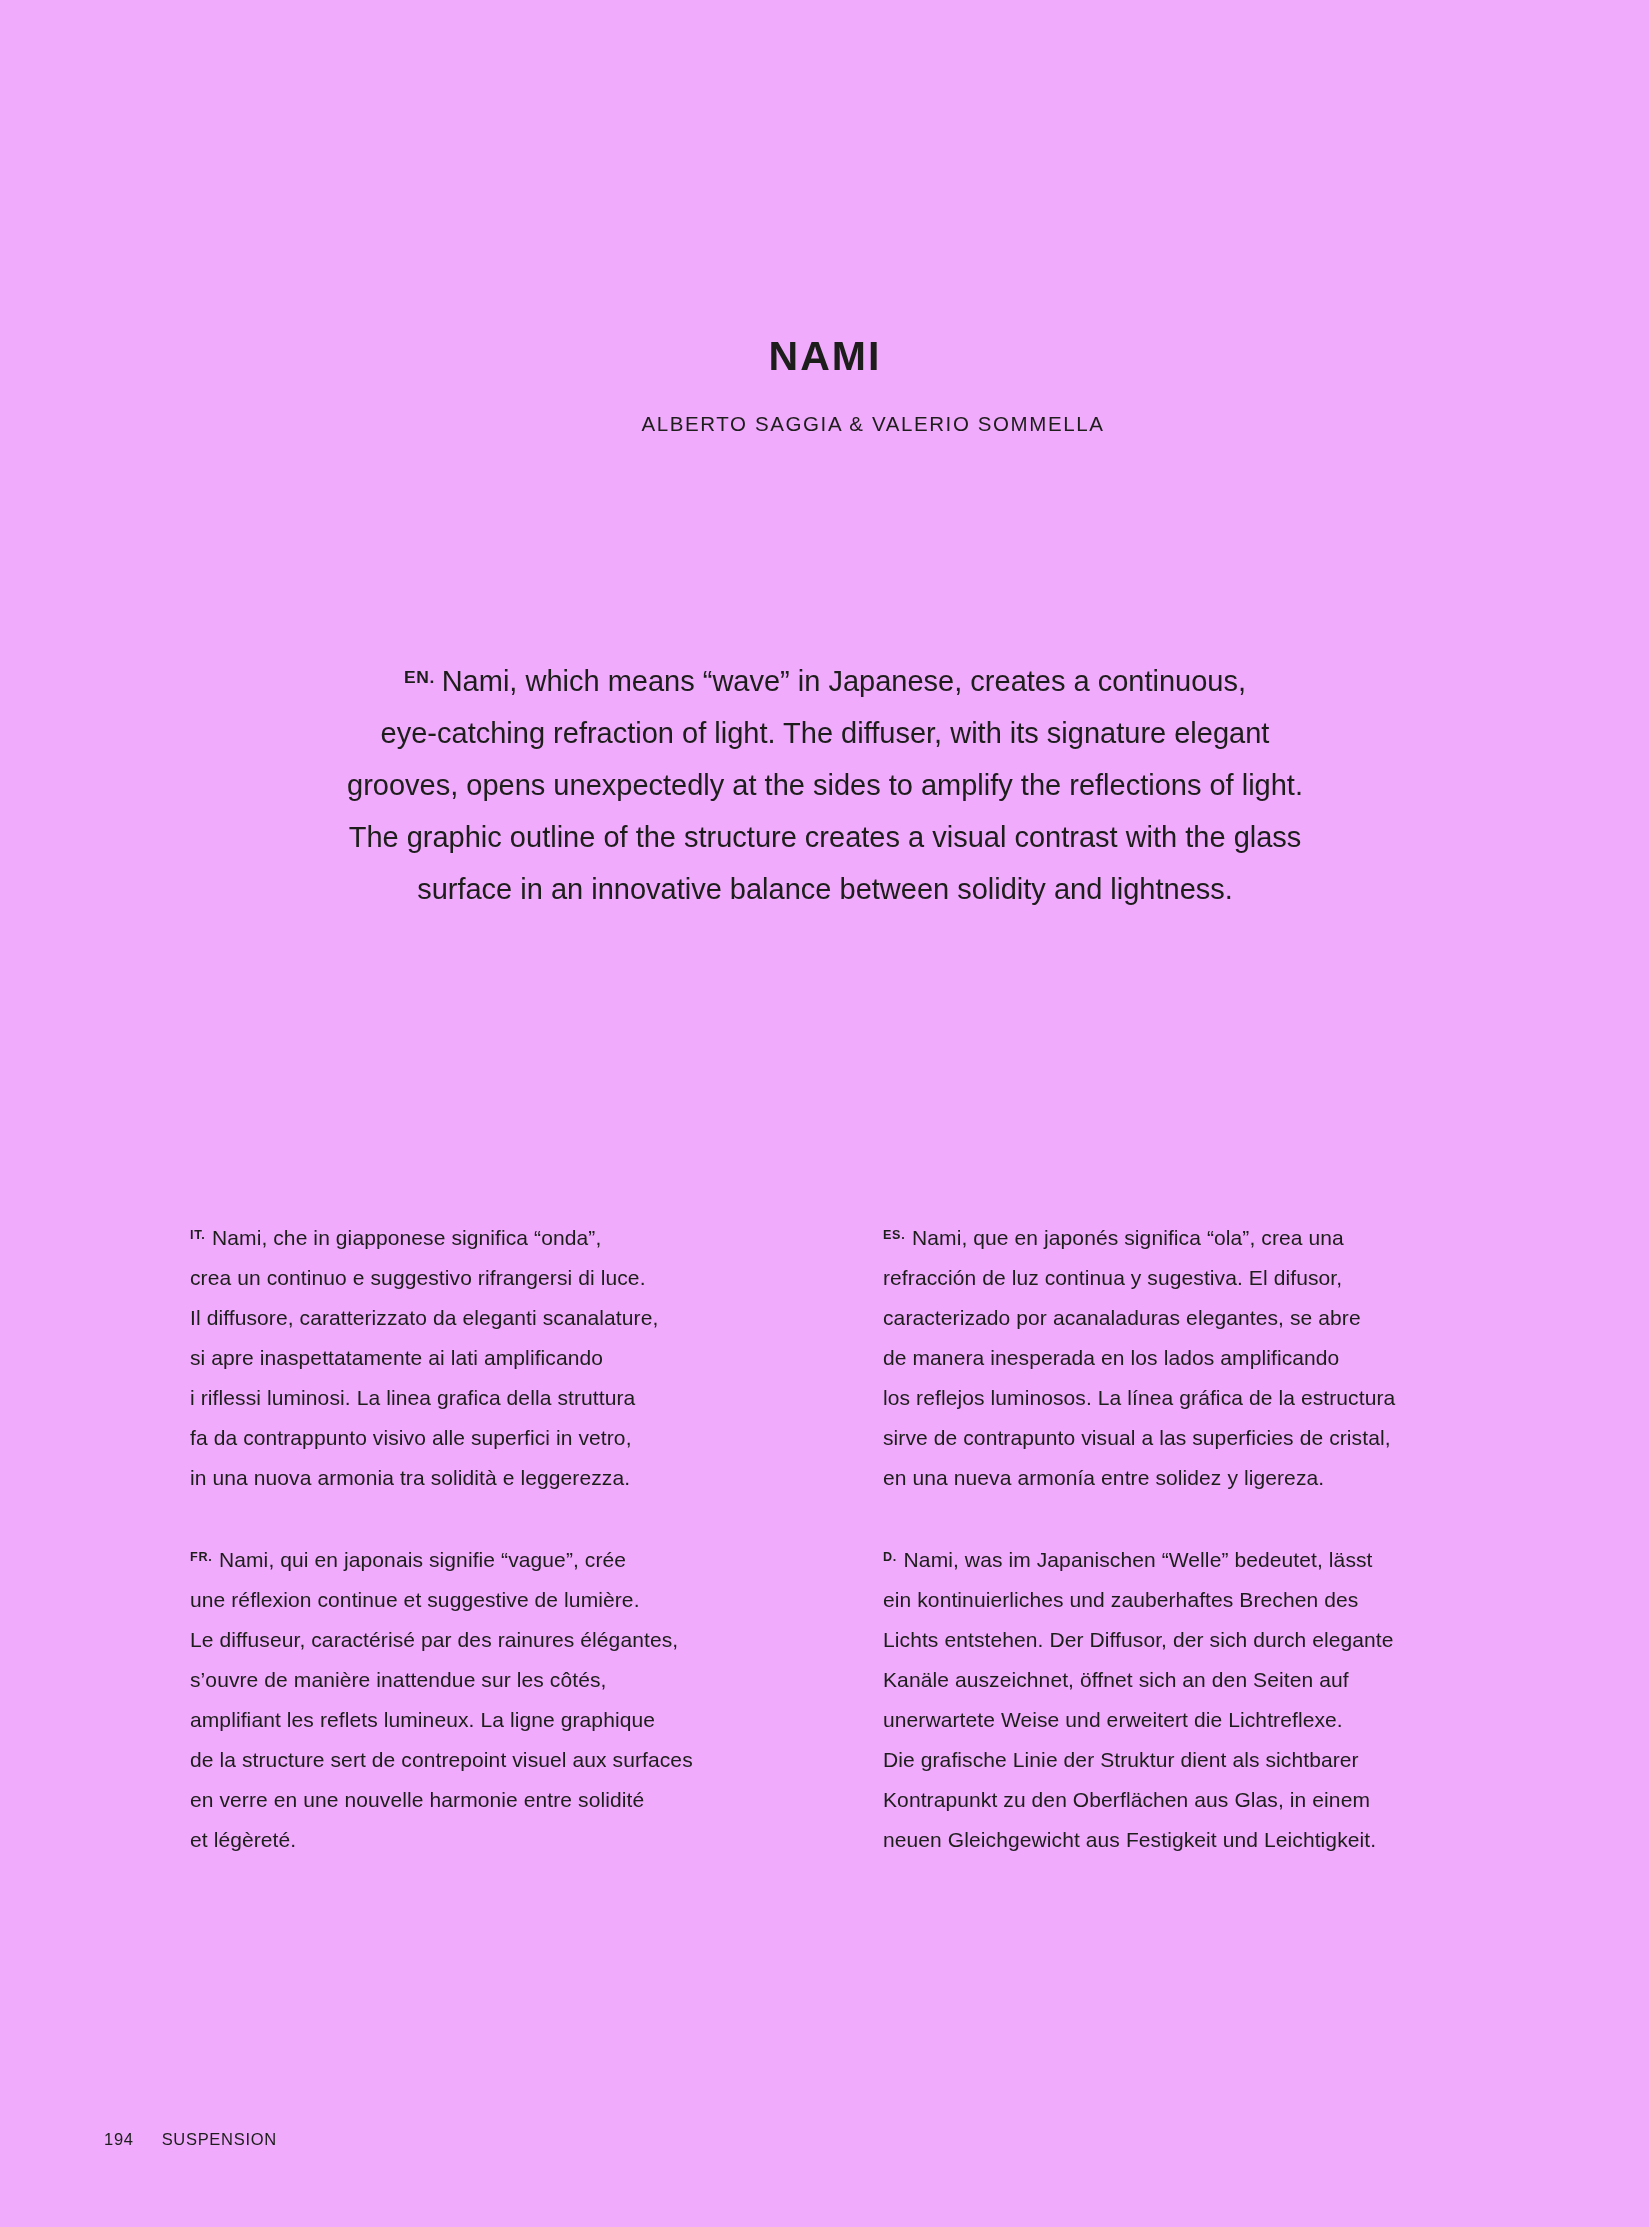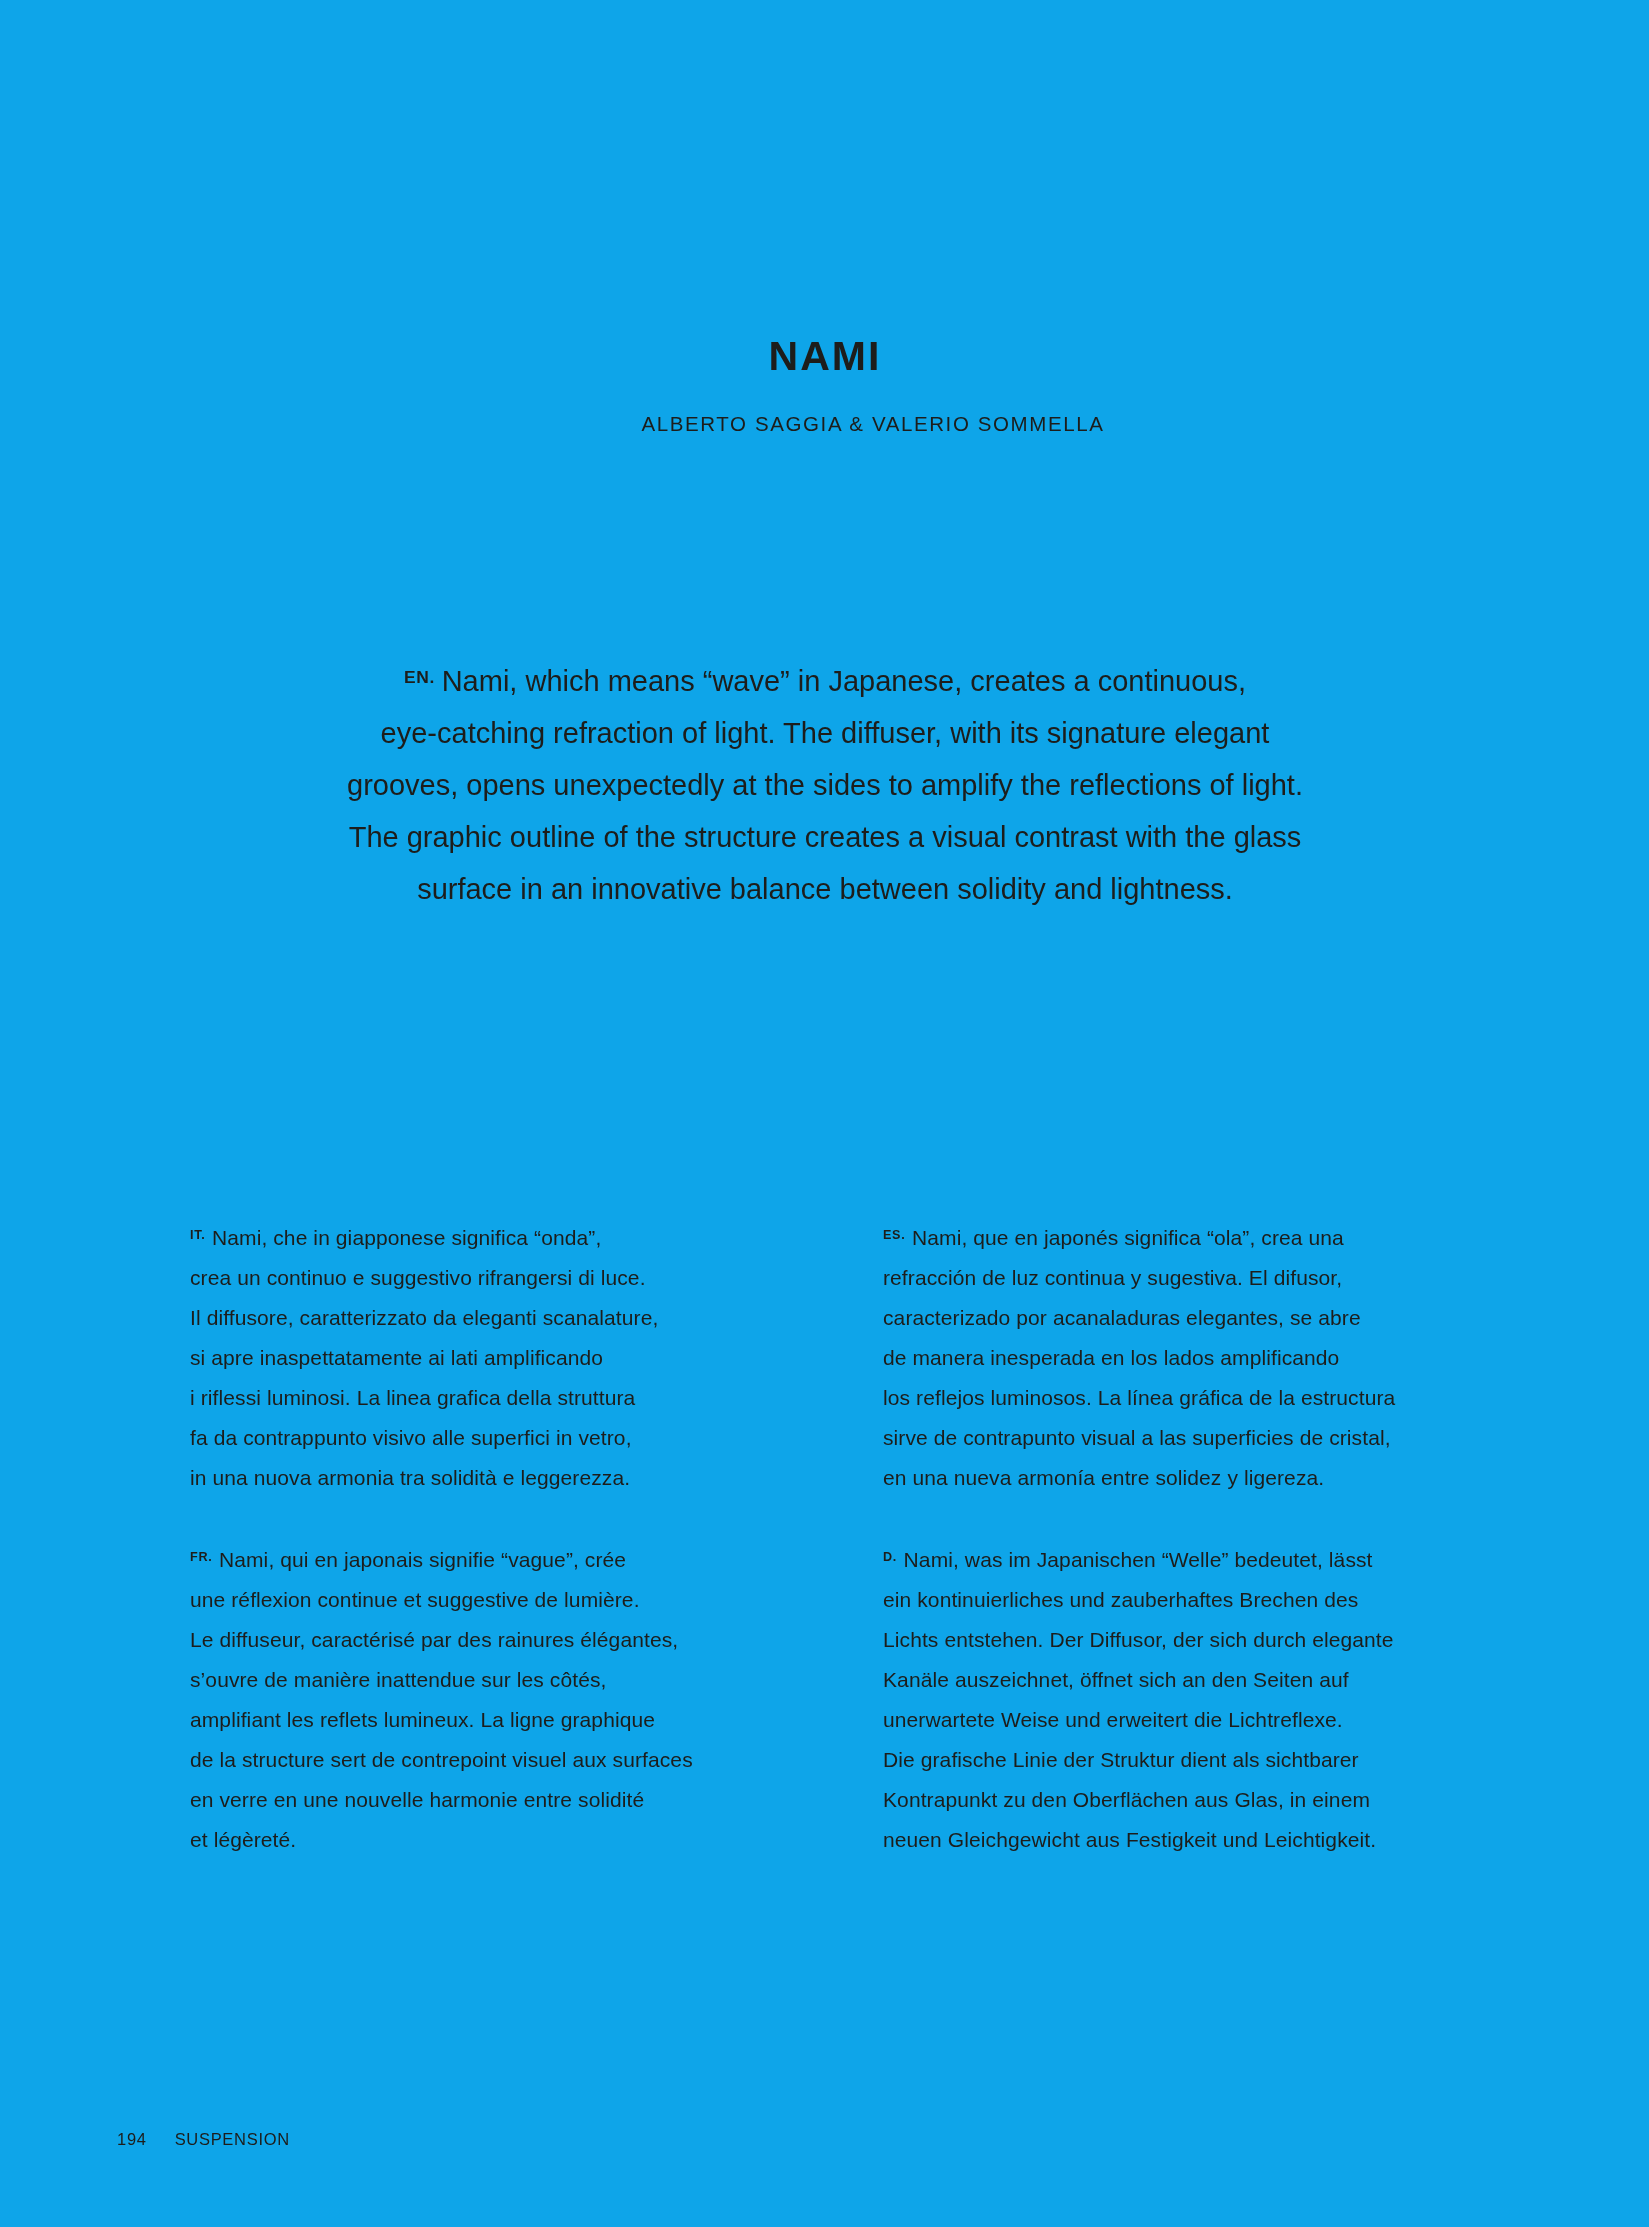--- a/index.html
+++ b/index.html
@@ -4,21 +4,21 @@
 <style>
   html, body {
     margin: 0;
     padding: 0;
     background: #ffffff;
   }
   .page {
     position: relative;
     width: 1650px;
     height: 2227px;
-    background: #0ea5e9;
+    background: #f0abfc;
     font-family: "Liberation Sans", sans-serif;
     color: #1d1d1b;
     overflow: hidden;
     text-decoration: underline;
   }
   .title {
     position: absolute;
     top: 333px;
     left: 0;
     width: 100%;
@@ -89,21 +89,20 @@
   .footer {
     position: absolute;
     left: 104px;
     top: 2130px;
     display: flex;
     align-items: baseline;
     gap: 28px;
     font-size: 16.5px;
     letter-spacing: 0.7px;
     color: #1d1d1b;
-    margin-left: 13px;
   }
 </style>
 </head>
 <body>
 
 <div class="page">
 
   <h1 class="title">NAMI</h1>
 
   <div class="designers">ALBERTO SAGGIA &amp; VALERIO SOMMELLA</div>

